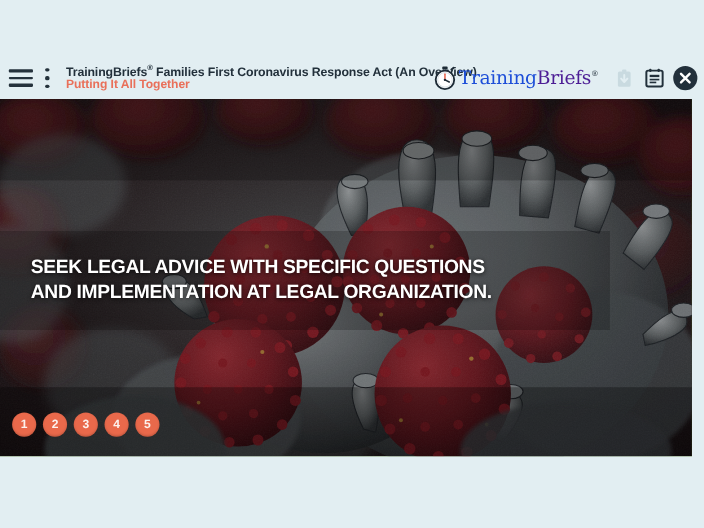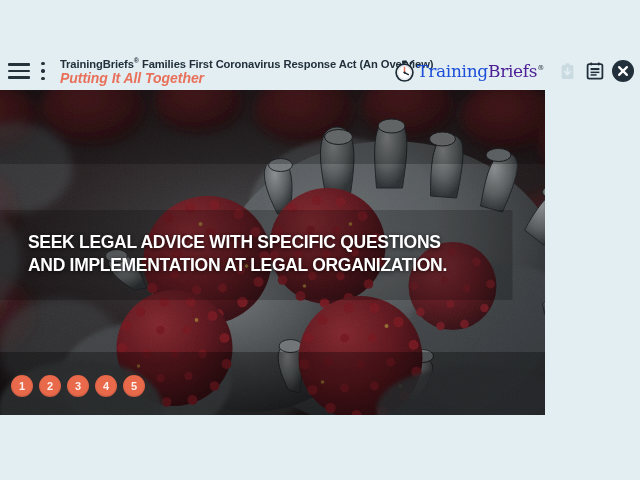--- a/index.html
+++ b/index.html
@@ -82,27 +82,26 @@
     color: #22303b;
     white-space: nowrap;
     letter-spacing: -0.1px;
   }
   #course-title .reg {
     font-size: 7px;
     vertical-align: super;
     font-weight: bold;
   }
   #course-subtitle {
-    font-size: 14px;
+    font-size: 11px;
     font-weight: bold;
     color: #e9705a;
     white-space: nowrap;
     margin-top: 1px;
     letter-spacing: -0.05px;
-    font-style: italic;
   }
 
   
   #brand-logo {
     display: flex;
     align-items: center;
     flex: 0 0 auto;
     margin-right: 8px;
     cursor: pointer;
   }
@@ -133,21 +132,21 @@
     margin-left: 2px;
     cursor: pointer;
   }
   .hicon.disabled { cursor: default; opacity: 1; }
 
   
   #slide {
     position: absolute;
     left: 0;
     top: 90px;
-    width: 545px;
+    width: 629px;
     height: 325px;
     overflow: hidden;
     background: #4d7c0f;
   }
   #slide-img { position: absolute; inset: 0; width: 100%; height: 100%; display:block; }
 
   #caption {
     position: absolute;
     left: 28px;
     top: 141px;

